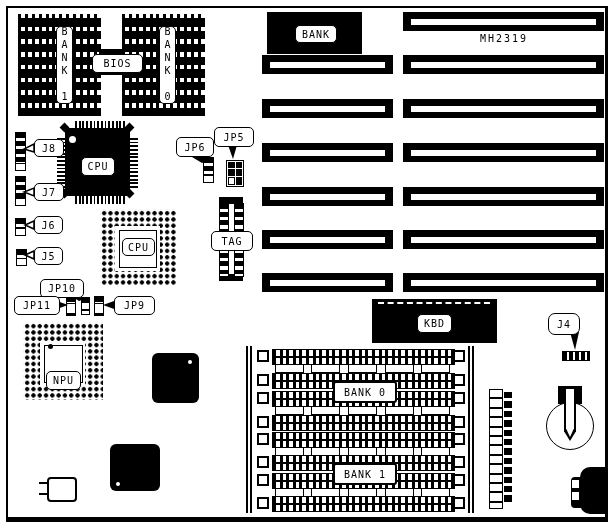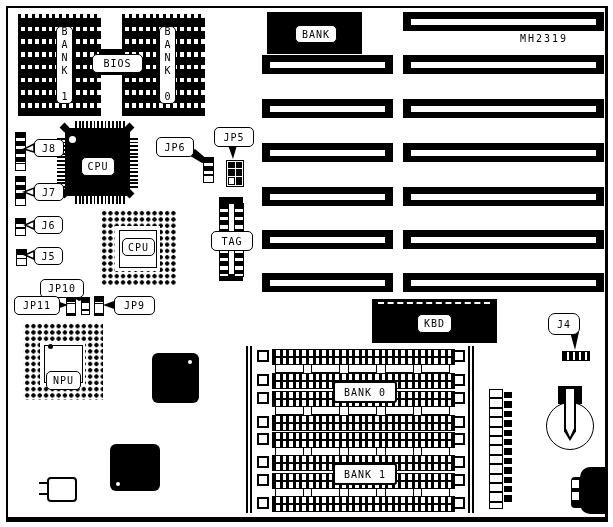--- a/index.html
+++ b/index.html
@@ -19,21 +19,21 @@
       repeating-linear-gradient(180deg, transparent 0 4.5px, #000 4.5px 12.75px),
       repeating-linear-gradient(90deg, #000 0 3px, #fff 3px 6.9px);
   }
   
   .lbl {
     position:absolute; background:#fff; border:1.5px solid #000; border-radius:5px;
     display:flex; align-items:center; justify-content:center;
     font-size:10px; letter-spacing:1px; z-index:6; white-space:nowrap;
   }
   .vlbl { writing-mode:vertical-rl; text-orientation:upright; letter-spacing:2px; font-size:10px; }
-  .plain { border:none; background:transparent; border-radius:0;margin-left:40px; }
+  .plain { border:none; background:transparent; border-radius:0; }
   
   .slot { position:absolute; background:#000; }
   .slot i { position:absolute; left:8px; right:8px; top:7px; height:6px; background:#fff; }
   
   .combx { background:repeating-linear-gradient(90deg,#000 0 1.8px, transparent 1.8px 3.7px); }
   .comby { background:repeating-linear-gradient(180deg,#000 0 1.8px, transparent 1.8px 3.7px); }
   .nub { position:absolute; width:7px; height:7px; background:#000; transform:rotate(45deg); }
   
   .pga {
     background-color:#fff;
@@ -284,16 +284,16 @@
     <polygon points="570,332 579,332 575,350" fill="#000"></polygon>
   </svg>
 
   <div class="lbl" style="left:34px;top:139px;width:28px;height:16px">J8</div>
   <div class="lbl" style="left:34px;top:183px;width:28px;height:16px">J7</div>
   <div class="lbl" style="left:34px;top:216px;width:27px;height:16px">J6</div>
   <div class="lbl" style="left:34px;top:247px;width:27px;height:16px">J5</div>
   <div class="lbl" style="left:40px;top:279px;width:42px;height:17px">JP10</div>
   <div class="lbl" style="left:14px;top:296px;width:44px;height:17px">JP11</div>
   <div class="lbl" style="left:114px;top:296px;width:39px;height:17px">JP9</div>
-  <div class="lbl" style="left:156px;top:137px;width:36px;height:18px">JP6</div>
+  <div class="lbl" style="left:176px;top:137px;width:36px;height:18px">JP6</div>
   <div class="lbl" style="left:214px;top:127px;width:38px;height:18px">JP5</div>
   <div class="lbl" style="left:548px;top:313px;width:30px;height:20px;border-radius:7px">J4</div>
 </div>
 
 </body></html>

